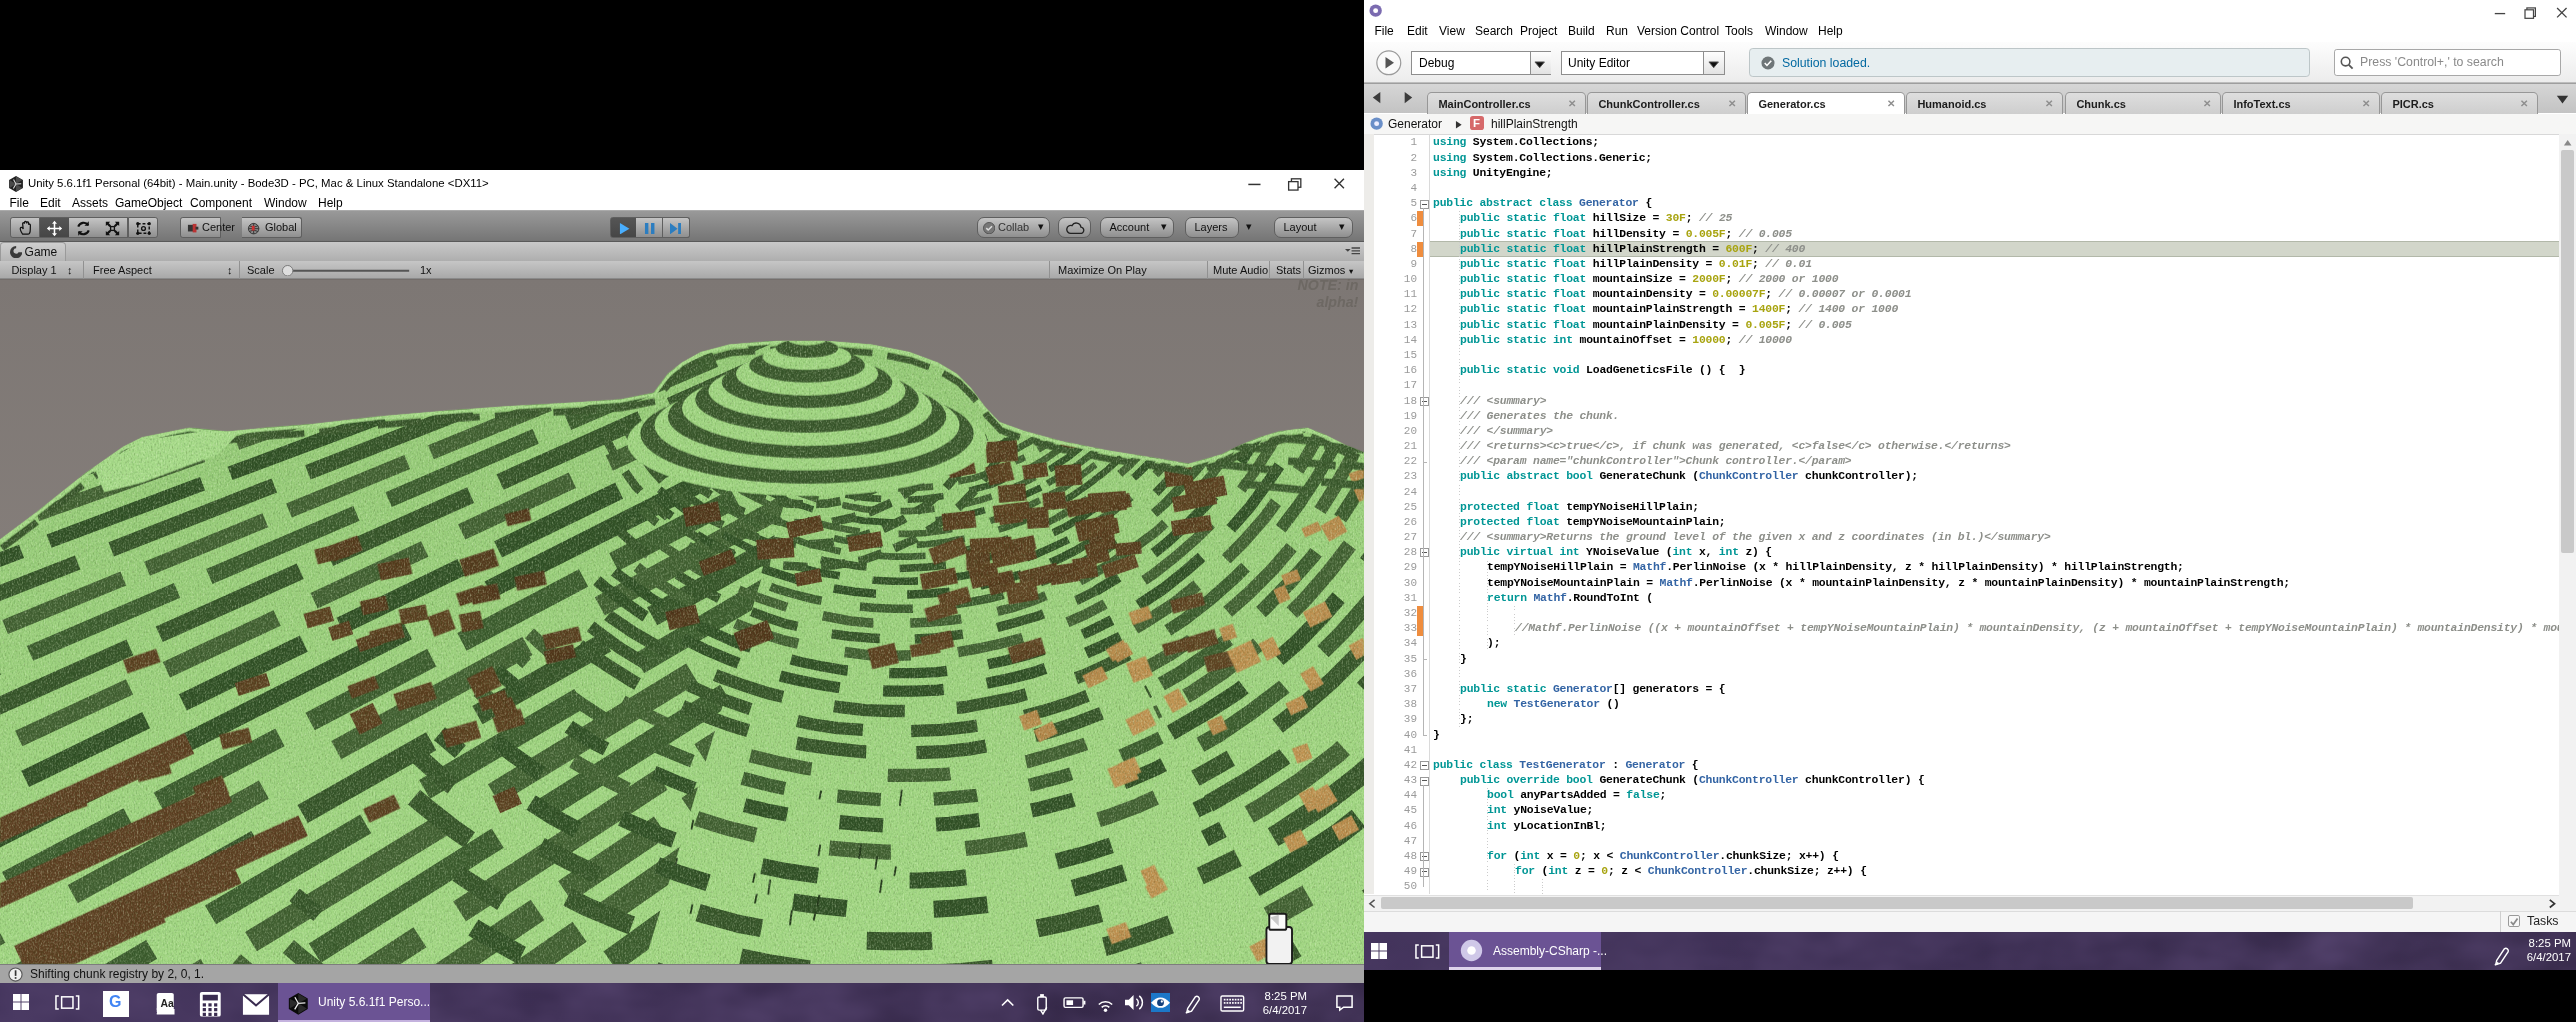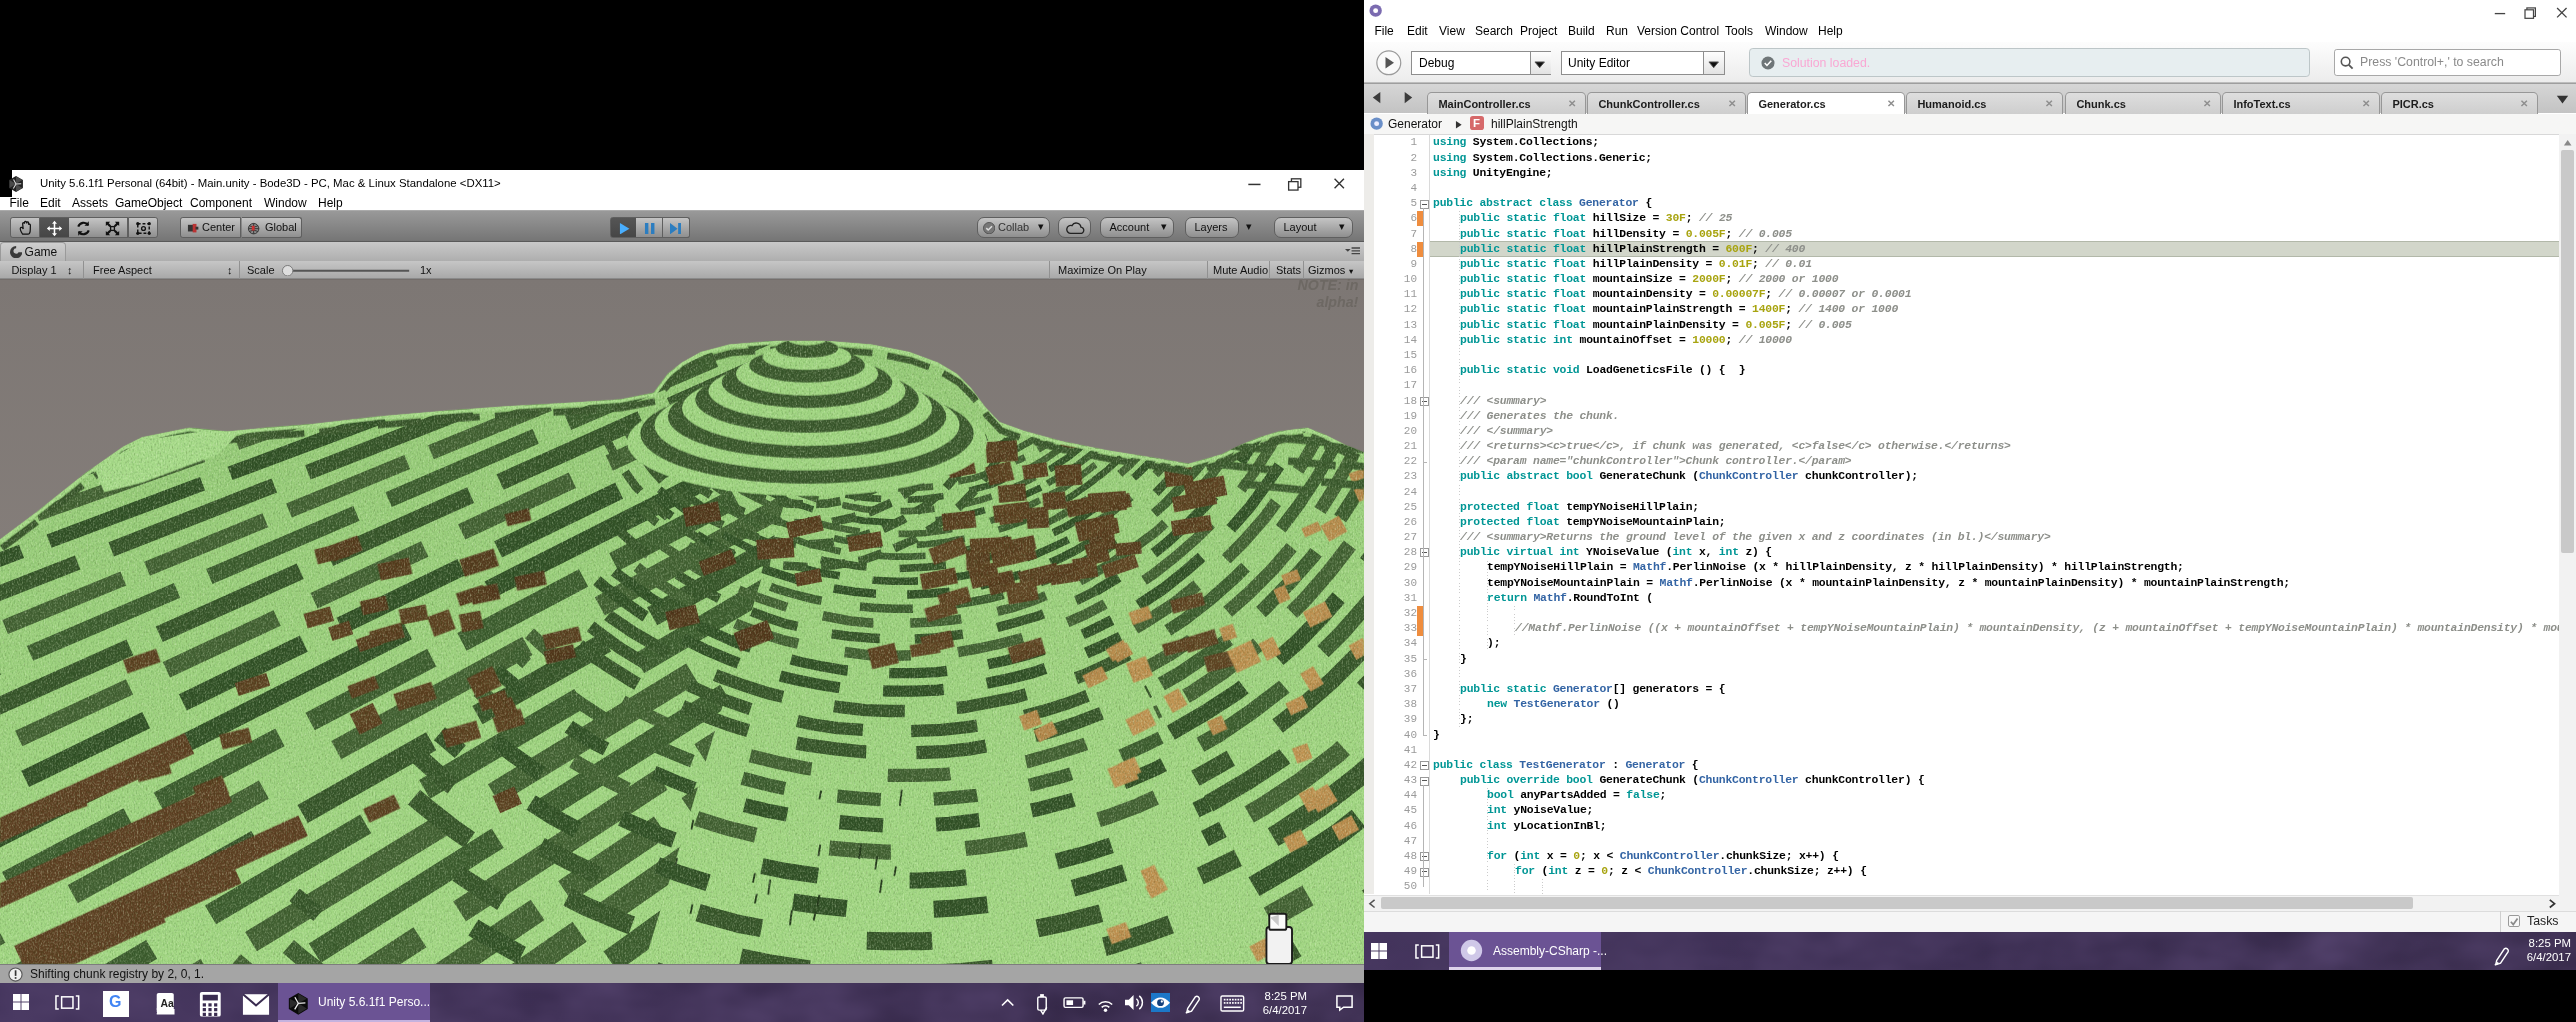--- a/index.html
+++ b/index.html
@@ -1,17 +1,17 @@
 <!DOCTYPE html>
 <html style="font-size:15px"><head><meta charset="utf-8"><style>
 *{margin:0;padding:0;box-sizing:border-box}
 html,body{width:2576px;height:1023px;background:#000;font-family:"Liberation Sans",sans-serif;overflow:hidden}
 .abs{position:absolute}
 #page{position:relative;width:2576px;height:1023px;background:#000}
-#utitle{position:absolute;left:12px;top:170px;width:1364px;height:26.5px;background:#fff}
+#utitle{position:absolute;left:0;top:170px;width:1364px;height:26.5px;background:#fff}
 #utitle .txt{position:absolute;left:28px;top:6.6px;font-size:11.4px;color:#000}
 #umenu{position:absolute;left:0;top:197px;width:1364px;height:13.3px;background:#fff}
 #umenu span{position:absolute;top:-0.9px;font-size:12px;color:#000}
 #utool{position:absolute;left:0;top:210px;width:1364px;height:32px;background:linear-gradient(#999,#757575);border-top:0.9px solid #aaa;border-bottom:0.9px solid #5a5a5a}
 .ubtn{position:absolute;top:217px;height:21px;background:linear-gradient(#c4c4c4,#8f8f8f);border:0.9px solid #5f5f5f;border-radius:7px}
 .ubtn.dark{background:linear-gradient(#555,#464646)}
 .ubtn .lbl2{position:absolute;top:2.8px;font-size:11px;color:#111;white-space:nowrap}
 #ugamebar{position:absolute;left:0;top:242px;width:1364px;height:19px;background:linear-gradient(#c9c9c9,#aeaeae)}
 #ugametab{position:absolute;left:0;top:242px;width:66px;height:19px;background:linear-gradient(#cfcfcf,#b5b5b5);border-radius:3.8px 3.8px 0 0;border:0.9px solid #9a9a9a;border-bottom:none}
 #uctrl{position:absolute;left:0;top:261px;width:1364px;height:18px;background:linear-gradient(#c6c6c6,#a9a9a9);border-bottom:0.9px solid #8a8a8a}
@@ -98,21 +98,21 @@
 <div class="ubtn" style="left:128px;width:30px;border-radius:0 2.8px 2.8px 0;">
       <svg width="21" height="21" viewBox="0 0 22 22" style="position:absolute;left:3.8px;top:0">
         <rect x="5" y="6" width="12" height="10" fill="none" stroke="#111" stroke-width="1.5" stroke-dasharray="3 2"></rect>
         <circle cx="11" cy="11" r="2" fill="none" stroke="#111" stroke-width="1.4"></circle>
         <circle cx="5" cy="6" r="1.7" fill="#111"></circle>
         <circle cx="17" cy="6" r="1.7" fill="#111"></circle>
         <circle cx="5" cy="16" r="1.7" fill="#111"></circle>
         <circle cx="17" cy="16" r="1.7" fill="#111"></circle>
       </svg>
     </div>
-<div class="ubtn" style="left:180px;width:61px;border-radius:2.8px 0 0 2.8px">
+<div class="ubtn" style="left:180px;width:41px;border-radius:2.8px 0 0 2.8px">
       <svg width="12.3" height="12.3" viewBox="0 0 13 13" style="position:absolute;left:5.7px;top:3.8px">
         <rect x="1" y="3" width="7" height="7" fill="#333"></rect>
         <rect x="6" y="2" width="4" height="9" fill="#b33"></rect>
         <rect x="9" y="5" width="3" height="3" fill="#333"></rect>
       </svg>
       <span class="lbl2" style="left:21px">Center</span>
     </div>
 <div class="ubtn" style="left:242px;width:60px;border-radius:0 2.8px 2.8px 0;border-left:none">
       <svg width="13.3" height="13.3" viewBox="0 0 14 14" style="position:absolute;left:4.7px;top:3.8px">
         <circle cx="7" cy="7" r="5.5" fill="#888" stroke="#333"></circle>
@@ -583,21 +583,21 @@
 <span class="abs" style="left:1568px;top:56px;font-size:12px;color:#000">Unity Editor</span>
 <div class="abs" style="left:1703px;top:52px;width:21px;height:22px;background:linear-gradient(#fefefe,#e3e3e3);border-left:0.9px solid #8e8e8e"></div>
 <svg class="abs" style="left:1708px;top:61px" width="11.4" height="7.6" viewBox="0 0 12 8">
       <path d="M1,1 h10 l-5,6 z" fill="#111" stroke="#555"></path>
     </svg>
 <div class="abs" style="left:1749px;top:48px;width:561px;height:29px;background:#e7eef0;border:0.9px solid #bdc6c8;border-radius:3.8px"></div>
 <svg class="abs" style="left:1761px;top:56px" width="14" height="14" viewBox="0 0 15 15">
       <circle cx="7.5" cy="7.5" r="7" fill="#6f7678"></circle>
       <path d="M4,7.5 l2.4,2.6 l4.6,-5" stroke="#fff" stroke-width="1.7" fill="none"></path>
     </svg>
-<span class="abs" style="left:1782px;top:56px;font-size:12.3px;color:#f9a8d4">Solution loaded.</span>
+<span class="abs" style="left:1782px;top:56px;font-size:12.3px;color:#0369a1">Solution loaded.</span>
 <div class="abs" style="left:2334px;top:49px;width:227px;height:26.5px;background:#fff;border:0.9px solid #a8a8a8;border-radius:2.8px"></div>
 <svg class="abs" style="left:2340px;top:56px" width="14" height="14" viewBox="0 0 15 15">
       <circle cx="6" cy="6" r="4.6" fill="none" stroke="#555" stroke-width="1.7"></circle>
       <path d="M9.5,9.5 l4,4" stroke="#555" stroke-width="2"></path>
     </svg>
 <span class="abs" style="left:2360px;top:55px;font-size:12.3px;color:#8a8a8a">Press 'Control+,' to search</span>
 <div id="mdtabs"></div>
 <svg class="abs" style="left:1369px;top:90px" width="47" height="15" viewBox="0 0 50 16">
       <path d="M12,2 L4,8 L12,14 Z" fill="#3c3c3c"></path>
       <path d="M38,2 L46,8 L38,14 Z" fill="#3c3c3c"></path>

